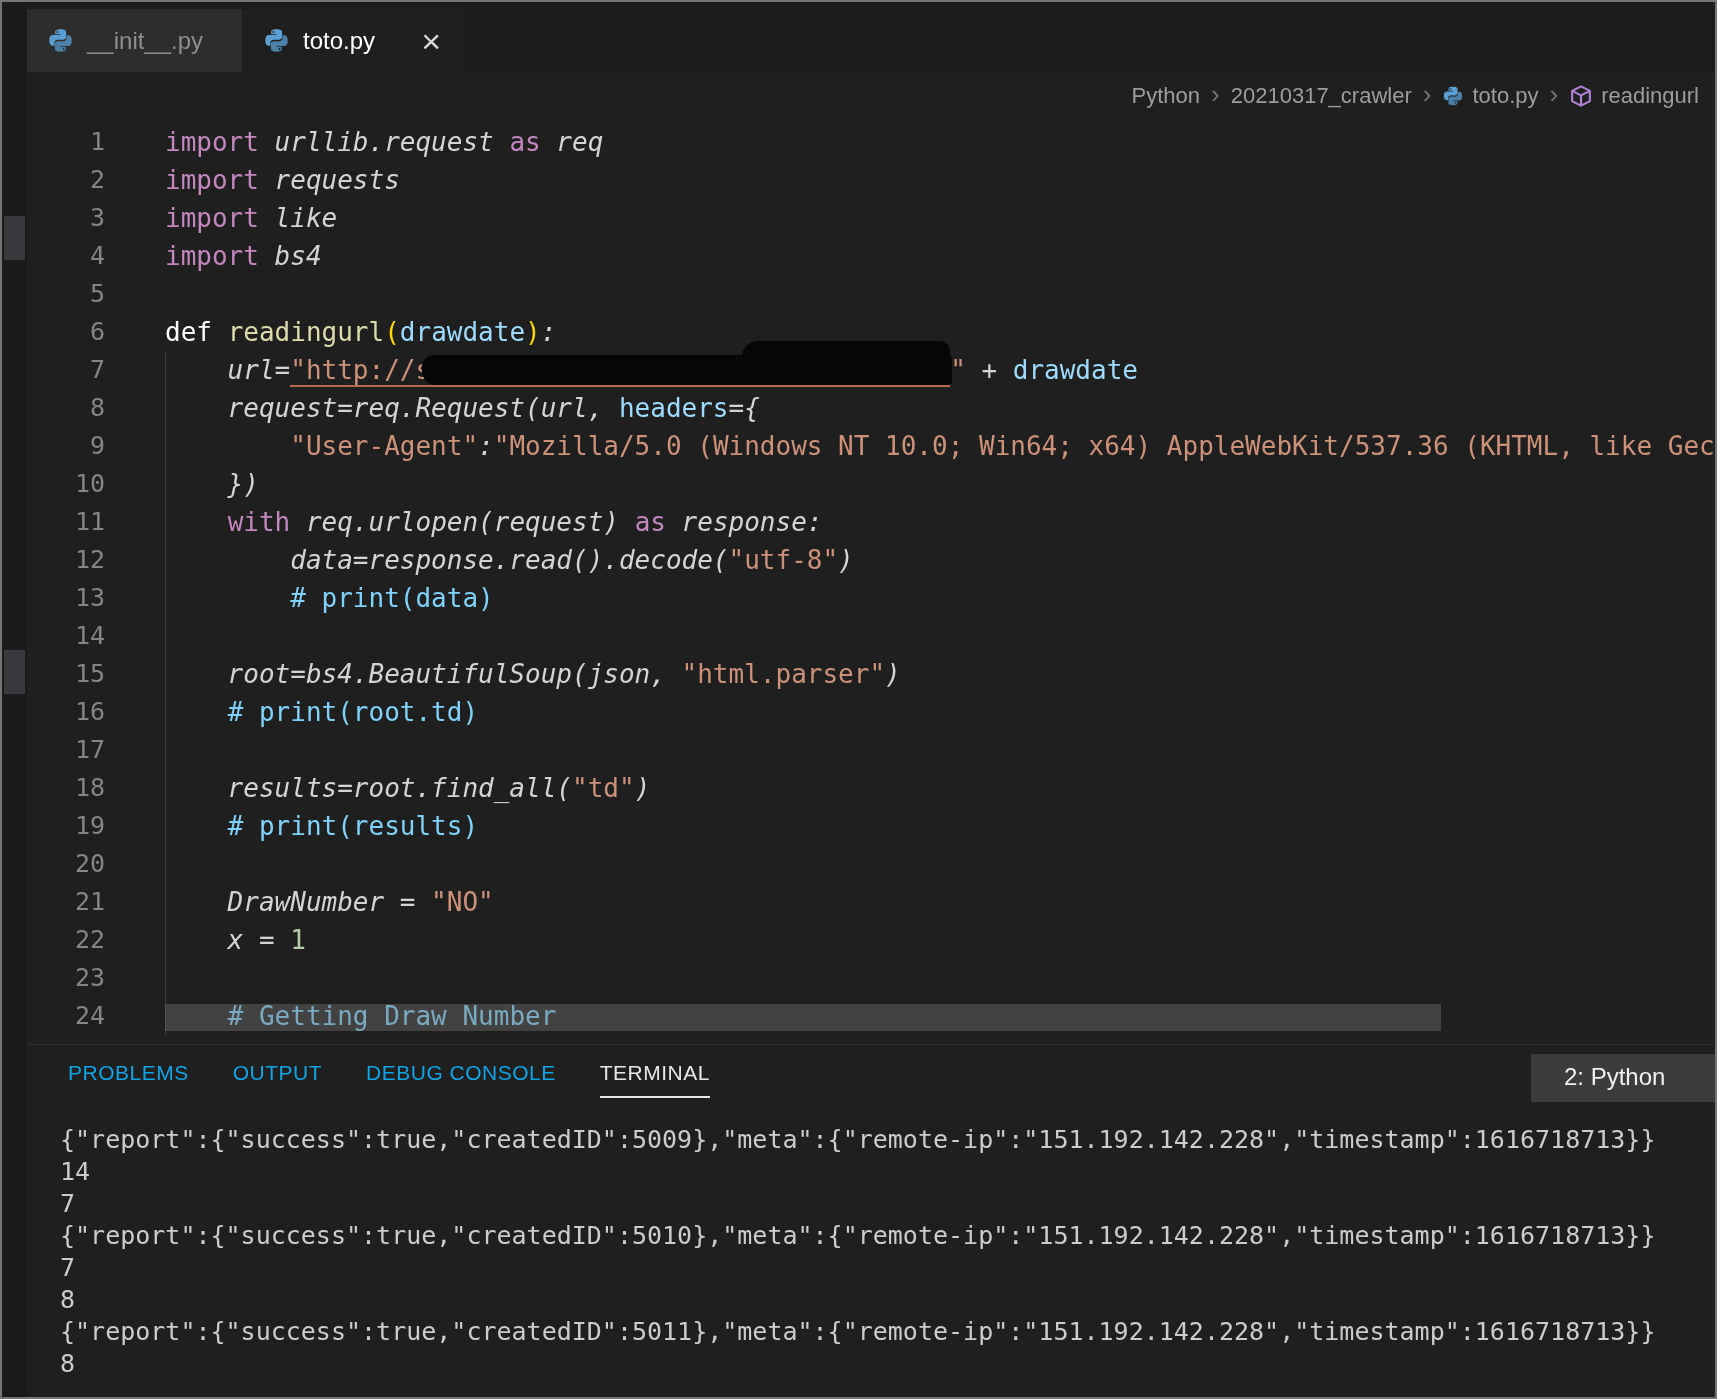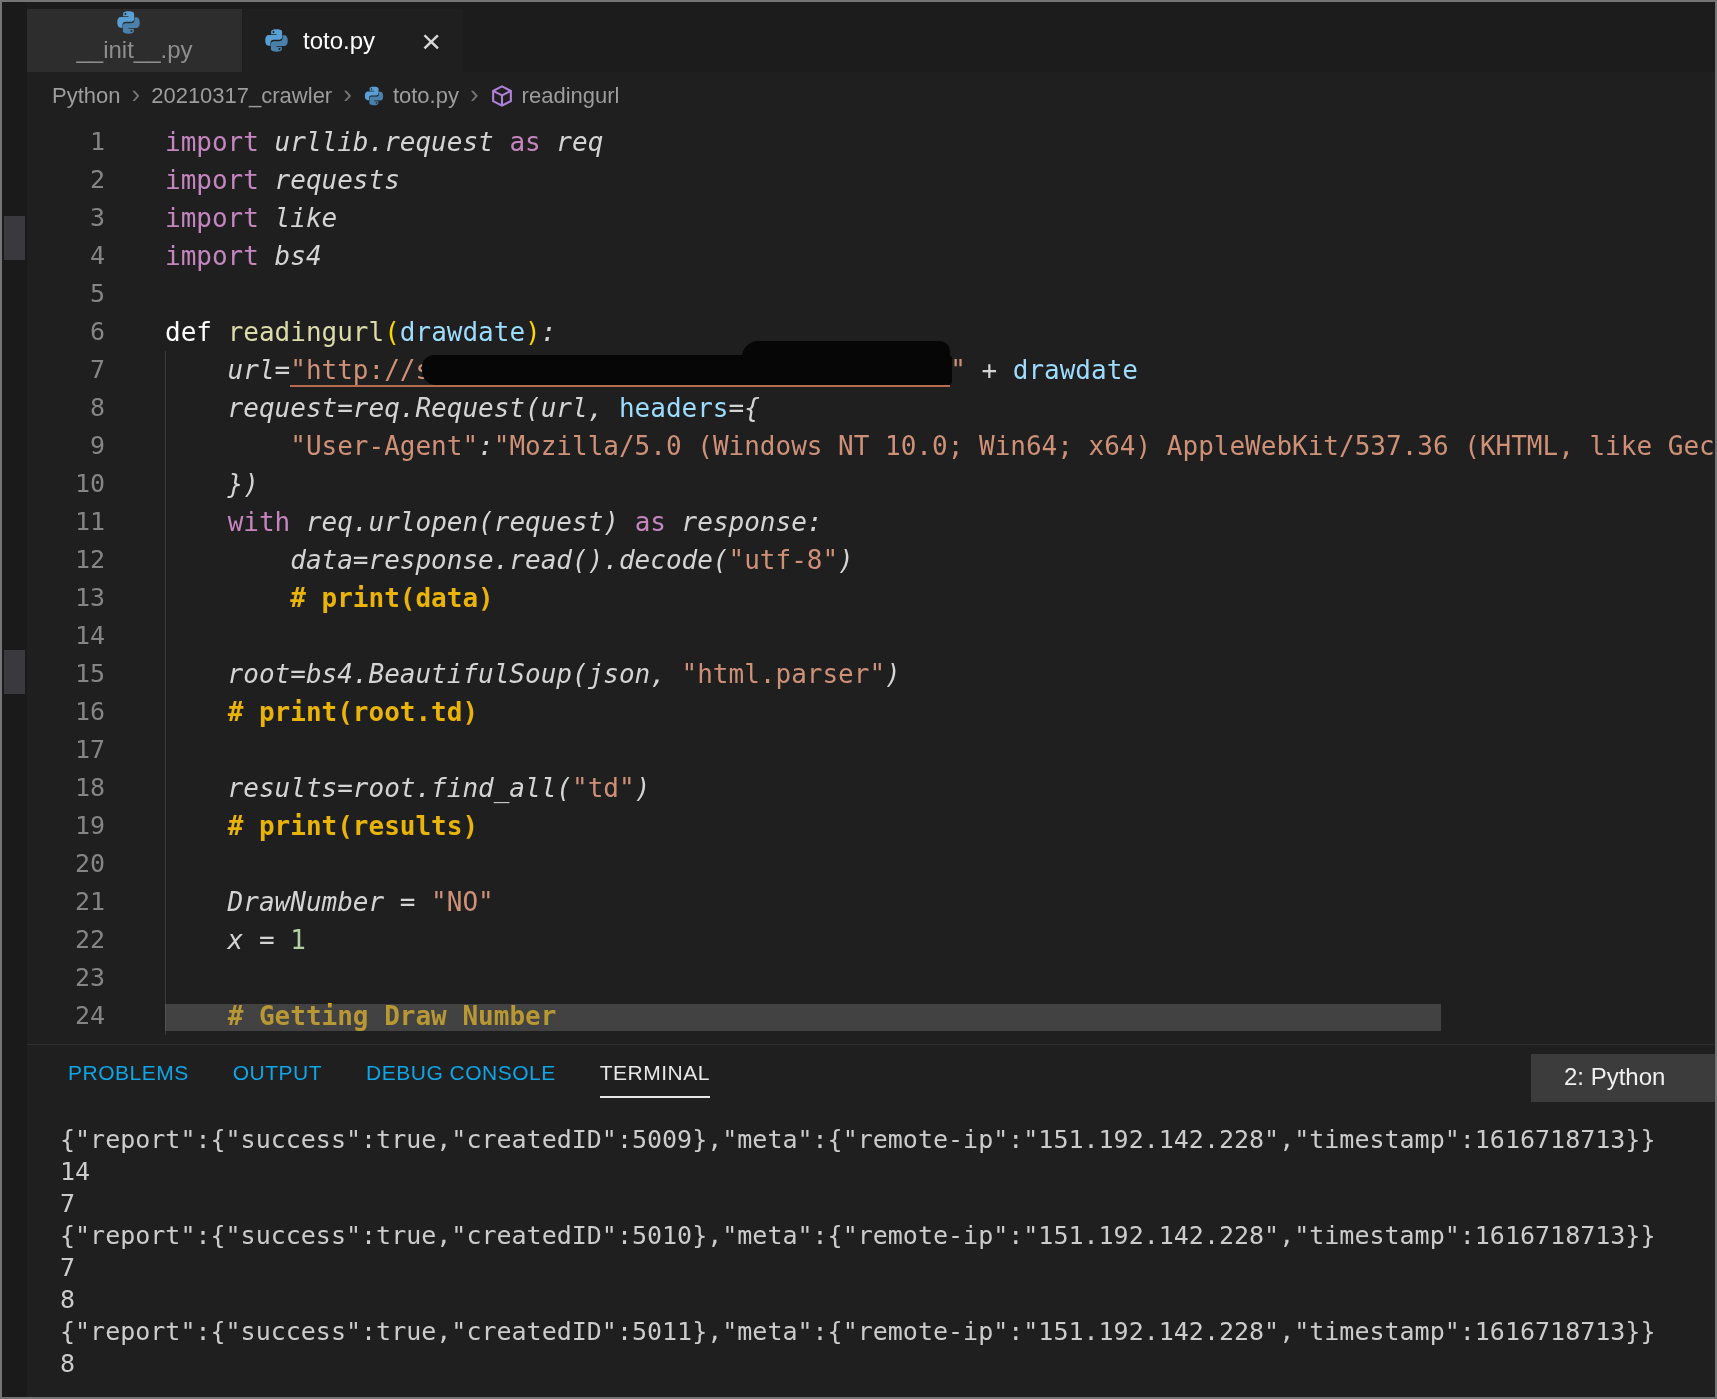--- a/index.html
+++ b/index.html
@@ -12,39 +12,39 @@
   .left-strip{position:absolute;left:0;top:0;width:25px;height:100%;background:#1a1a1a;}
   .strip-mark{position:absolute;left:2px;width:21px;height:44px;background:#3a3a3e;}
   .strip-mark.m1{top:214px;} .strip-mark.m2{top:648px;}
   
   .tabbar{position:absolute;left:25px;top:0;right:0;height:70px;background:#1c1c1c;
     display:flex;align-items:flex-end;}
   .tab{height:63px;display:flex;align-items:center;padding:0 20px;margin-right:1px;
     background:#2d2d2d;color:#8e8e8e;font-size:24px;cursor:pointer;box-sizing:border-box;}
   .tab .py-ic{width:27px;height:27px;margin-right:13px;flex:0 0 auto;}
   .tab.active{background:#1f1f1f;color:#ffffff;}
-  .tab.t1{width:215px;flex-direction:column;} .tab.t2{width:218px;} .tab.t3{width:220px;}
+  .tab.t1{width:215px;} .tab.t2{width:218px;} .tab.t3{width:220px;}
   .tab .close{margin-left:auto;color:#d8d8d8;font-size:34px;line-height:26px;padding:0 2px;}
   
-  .breadcrumbs{position:absolute;left:25px;top:70px;right:0;height:48px;background:#1f1f1f;
-    display:flex;align-items:center;padding-left:25px;color:#9d9d9d;font-size:22px;}
+  .breadcrumbs{position:absolute;left:25px;top:70px;right:16px;height:48px;background:#1f1f1f;
+    display:flex;align-items:center;padding-left:25px;color:#9d9d9d;font-size:22px;justify-content:flex-end;}
   .crumb{display:flex;align-items:center;cursor:pointer;}
   .crumb .ic{margin-right:8px;display:flex;}
   .crumb-sep{color:#767676;font-size:26px;padding:0 11px 3px 11px;}
   
   .editor{position:absolute;left:25px;top:118px;width:1692px;height:924px;background:#1f1f1f;overflow:hidden;}
   .code-row{position:relative;height:38px;line-height:38px;white-space:pre;
     font-family:"DejaVu Sans Mono","Liberation Mono",monospace;font-size:26px;}
   .code-row:first-child{margin-top:3px;}
   .ln{display:inline-block;width:78px;text-align:right;color:#858585;font-size:25px;
     vertical-align:top;user-select:none;}
   .code{margin-left:60px;}
   .guide{position:absolute;left:138px;top:0;width:1px;height:38px;background:#3a3a3a;}
   .tk-k{color:#C586C0;} .tk-d{color:#ffffff;} .tk-f{color:#DCDCAA;} .tk-p{color:#9CDCFE;}
-  .tk-s{color:#CE9178;} .tk-c{color:#eab308;font-weight:bold;} .tk-n{color:#B5CEA8;} .tk-w{color:#D4D4D4;font-style:italic;}
+  .tk-s{color:#CE9178;} .tk-c{color:#7dd3fc;} .tk-n{color:#B5CEA8;} .tk-w{color:#D4D4D4;font-style:italic;}
   .tk-g{color:#FFD700;}
   .redact-fill{display:inline-block;width:519px;height:10px;}
   .url-underline{position:absolute;left:263px;top:34px;width:660px;height:2px;background:#b86a4e;}
   .redact-main{position:absolute;left:395px;top:4px;width:530px;height:30px;background:#060606;
     border-radius:12px 4px 4px 14px;}
   .redact-hump{position:absolute;left:715px;top:-10px;width:208px;height:44px;background:#060606;
     border-radius:16px 10px 4px 4px;}
   .hscrollbar{position:absolute;left:138px;top:884px;width:1276px;height:27px;
     background:rgba(115,115,115,0.42);}
   

